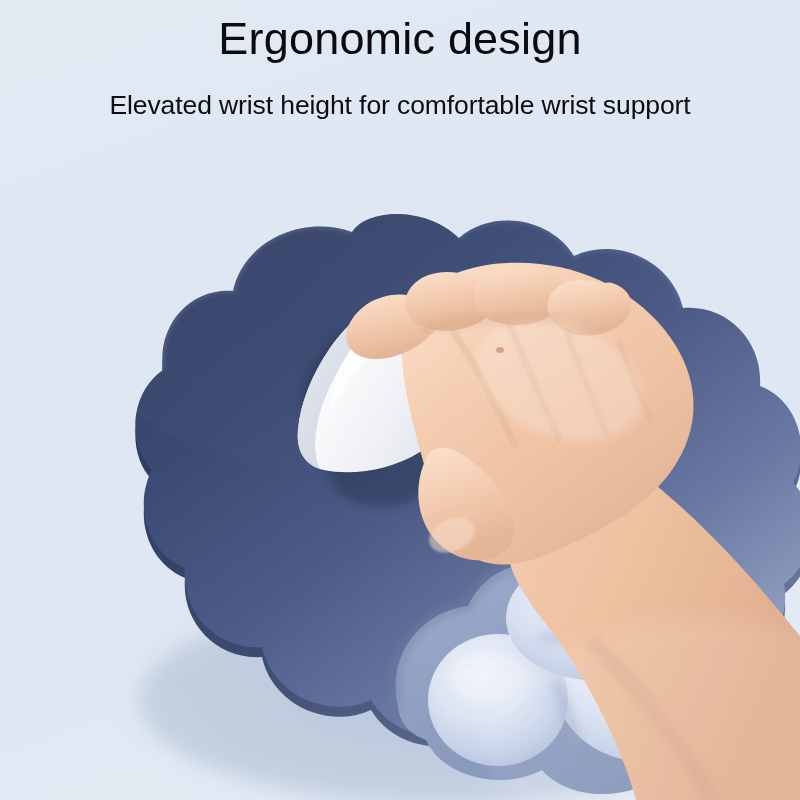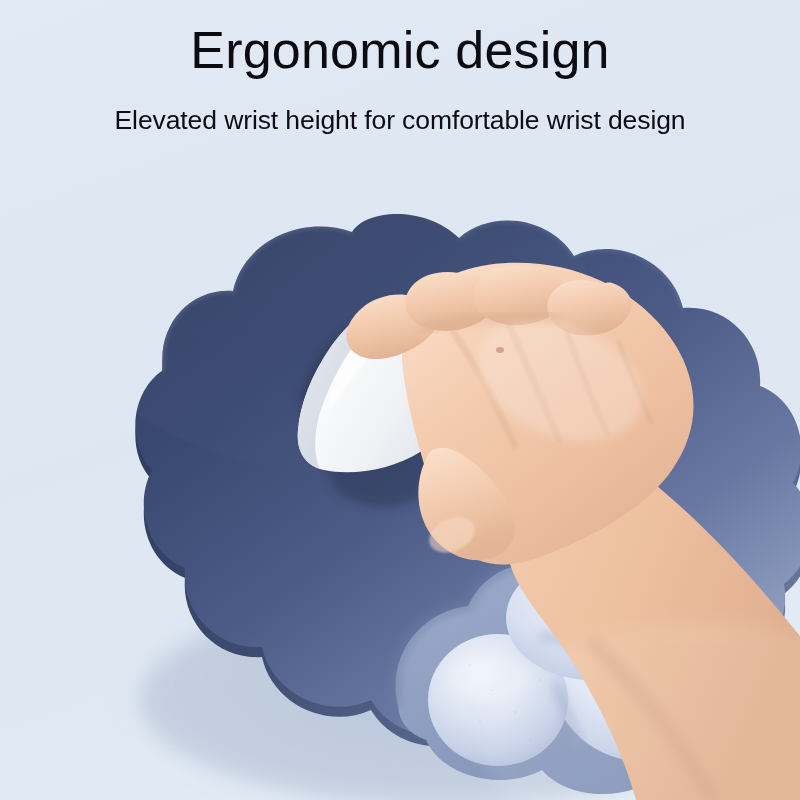--- a/index.html
+++ b/index.html
@@ -27,22 +27,22 @@
   .text-block {
     position: absolute;
     top: 0;
     left: 0;
     width: 800px;
     text-align: center;
     z-index: 40;
   }
   .headline {
     margin: 0;
-    padding-top: 22px;
-    font-size: 52px;
+    padding-top: 14px;
+    font-size: 45px;
     font-weight: 400;
     letter-spacing: 0.2px;
     line-height: 1.1;
     color: #0b0b11;
   }
   .subhead {
     margin: 0;
     padding-top: 26px;
     font-size: 26.5px;
     font-weight: 400;
@@ -80,21 +80,21 @@
     pointer-events: none;
   }
 </style>
 </head>
 <body style="background: rgb(223, 232, 242);">
 
 <div id="scene">
 
   <div class="text-block">
     <h1 class="headline">Ergonomic design</h1>
-    <p class="subhead">Elevated wrist height for comfortable wrist design</p>
+    <p class="subhead">Elevated wrist height for comfortable wrist support</p>
   </div>
 
   <div class="surface-glow"></div>
 
   <div id="stage">
     <svg viewBox="0 0 800 800" xmlns="http://www.w3.org/2000/svg">
       <defs>
 
         <linearGradient id="padGrad" x1="0.08" y1="0.05" x2="0.95" y2="1">
           <stop offset="0%" stop-color="#333f66"></stop>

